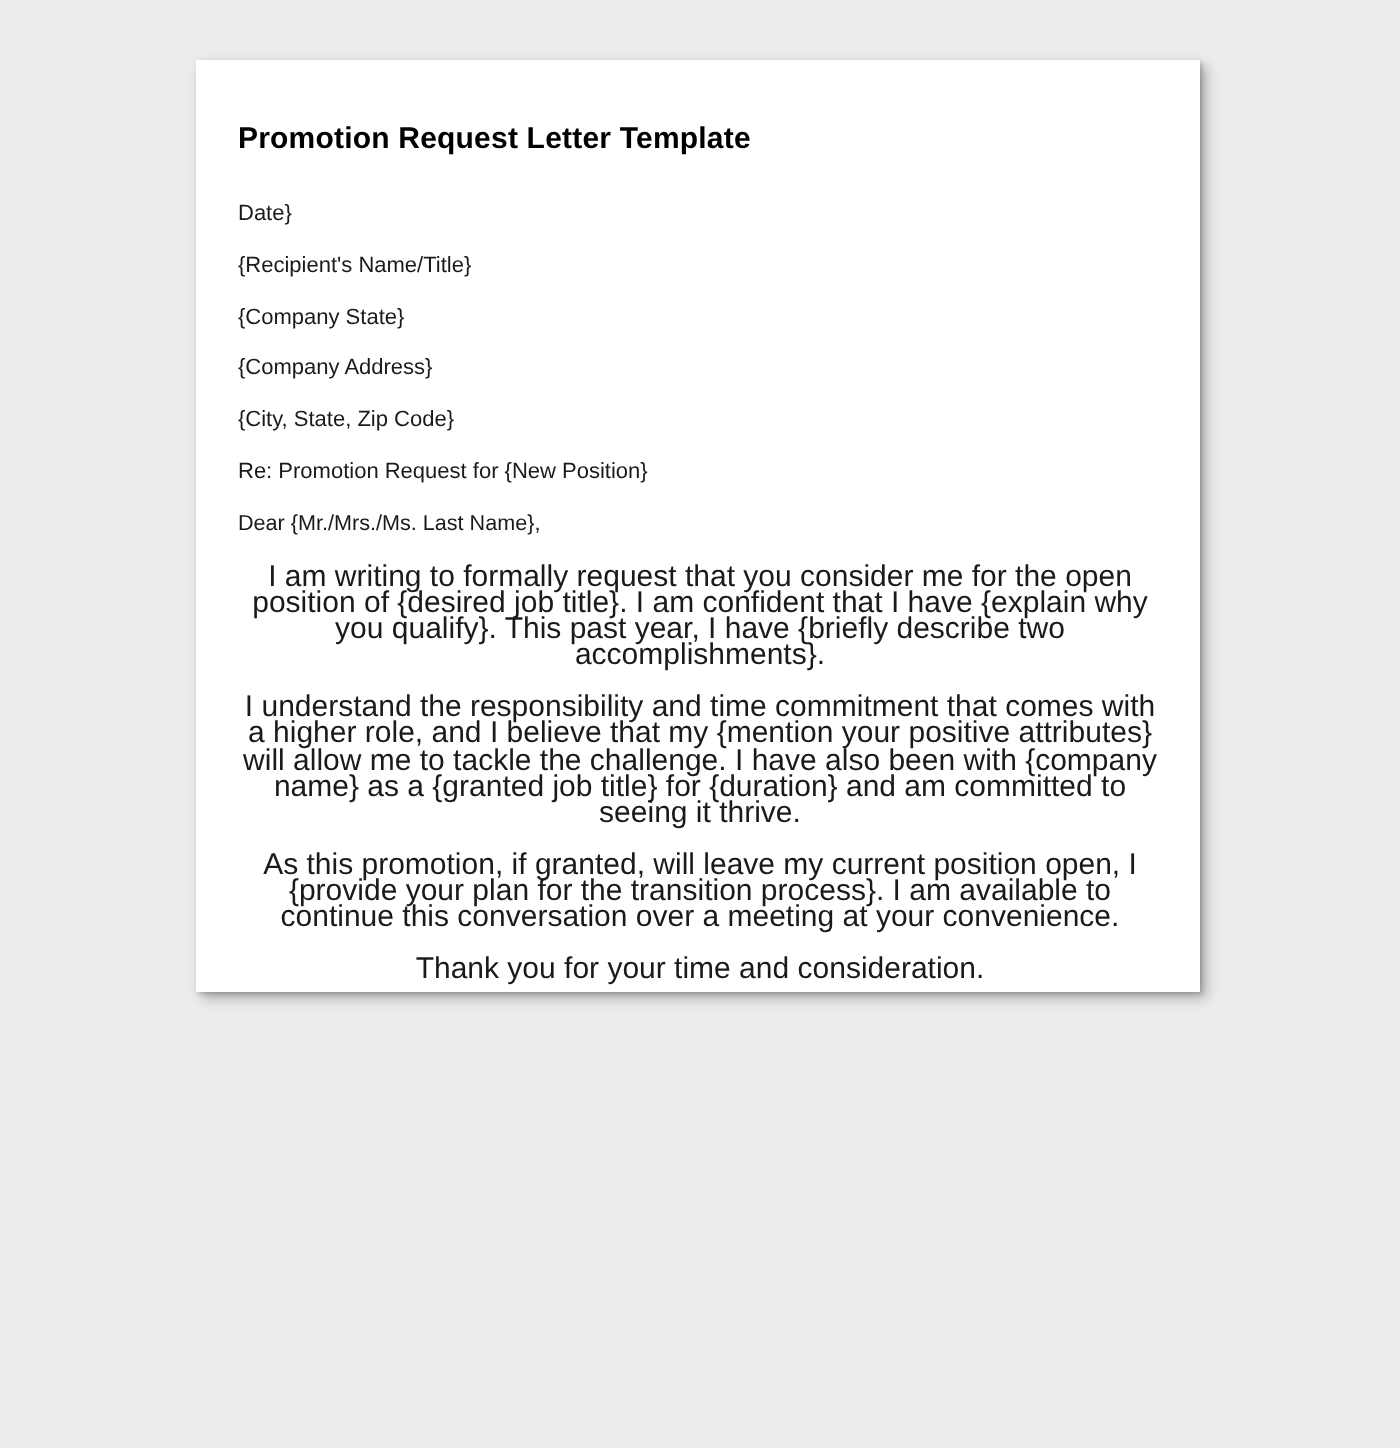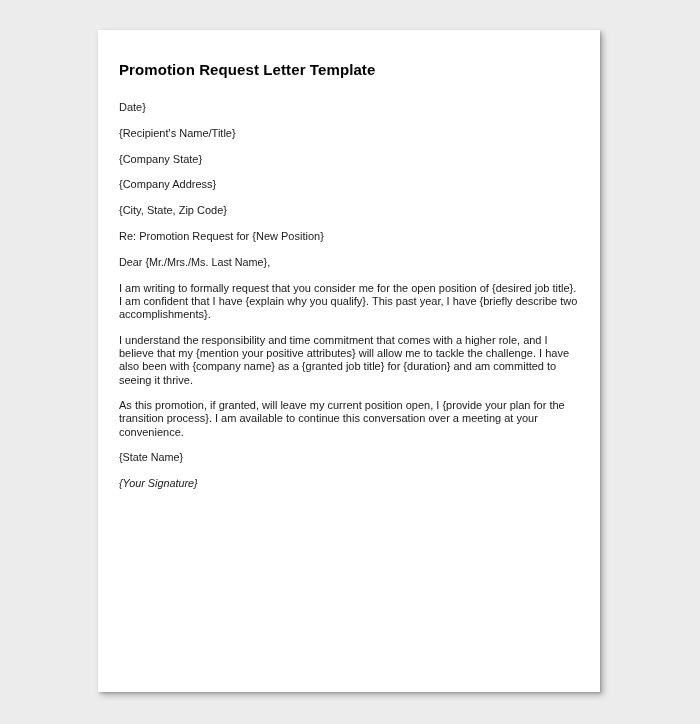--- a/index.html
+++ b/index.html
@@ -14,21 +14,21 @@
     font-family: "Liberation Sans", sans-serif;
     overflow: hidden;
     position: relative;
   }
 
   .doc-page {
     position: absolute;
     left: 98px;
     top: 30px;
     width: 502px;
-    height: 662px;
+    height: 466px;
     background: #ffffff;
     box-shadow: 3px 3px 6px rgba(0,0,0,0.28),
                 1px 1px 2px rgba(0,0,0,0.18);
     box-sizing: border-box;
     overflow: hidden;
   }
 
   .doc-body {
     position: absolute;
     left: 21px;
@@ -55,25 +55,25 @@
 
   .salutation {
     font-size: 10.8px;
     color: #1a1a1a;
     line-height: 13px;
     margin: 0 0 13px 0;
     white-space: nowrap;
   }
 
   .body-para {
-    font-size: 11px;
+    font-size: 15px;
     color: #1a1a1a;
     line-height: 13.2px;
     margin: 0 0 12.5px 0;
-    text-align: left;
+    text-align: center;
   }
 
   .closing-line {
     font-size: 10.8px;
     color: #1a1a1a;
     line-height: 13px;
     margin: 0 0 12.8px 0;
     white-space: nowrap;
   }
 
@@ -92,18 +92,19 @@
     <p class="addr-line">{Company State}</p>
     <p class="addr-line">{Company Address}</p>
     <p class="addr-line">{City, State, Zip Code}</p>
     <p class="addr-line">Re: Promotion Request for {New Position}</p>
 
     <p class="salutation">Dear {Mr./Mrs./Ms. Last Name},</p>
 
     <p class="body-para">I am writing to formally request that you consider me for the open position of {desired job title}. I am confident that I have {explain why you qualify}. This past year, I have {briefly describe two accomplishments}.</p>
     <p class="body-para">I understand the responsibility and time commitment that comes with a higher role, and I believe that my {mention your positive attributes} will allow me to tackle the challenge. I have also been with {company name} as a {granted job title} for {duration} and am committed to seeing it thrive.</p>
     <p class="body-para">As this promotion, if granted, will leave my current position open, I {provide your plan for the transition process}. I am available to continue this conversation over a meeting at your convenience.</p>
+    <p class="body-para">Thank you for your time and consideration.</p>
 
     <p class="closing-line">{State Name}</p>
     <p class="closing-line last">{Your Signature}</p>
 
   </div>
 </div>
 
 </body></html>

